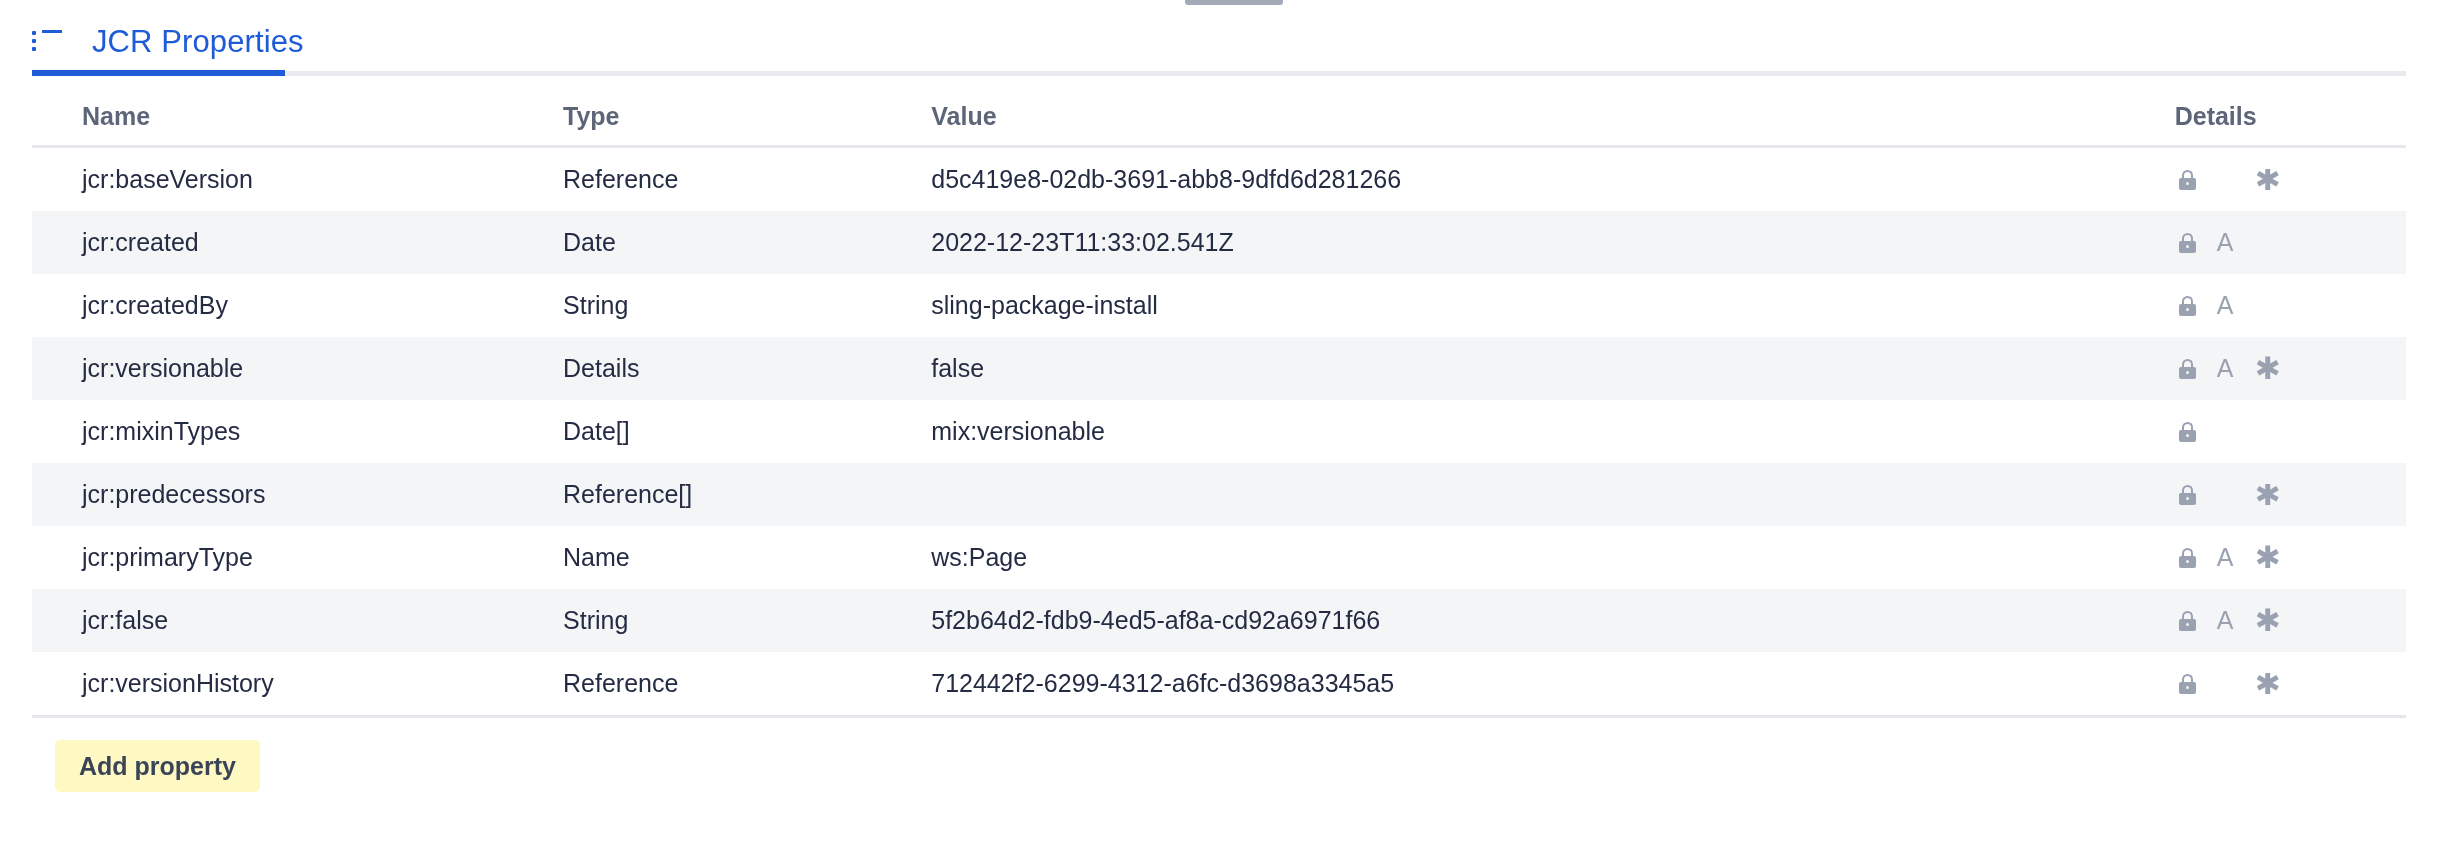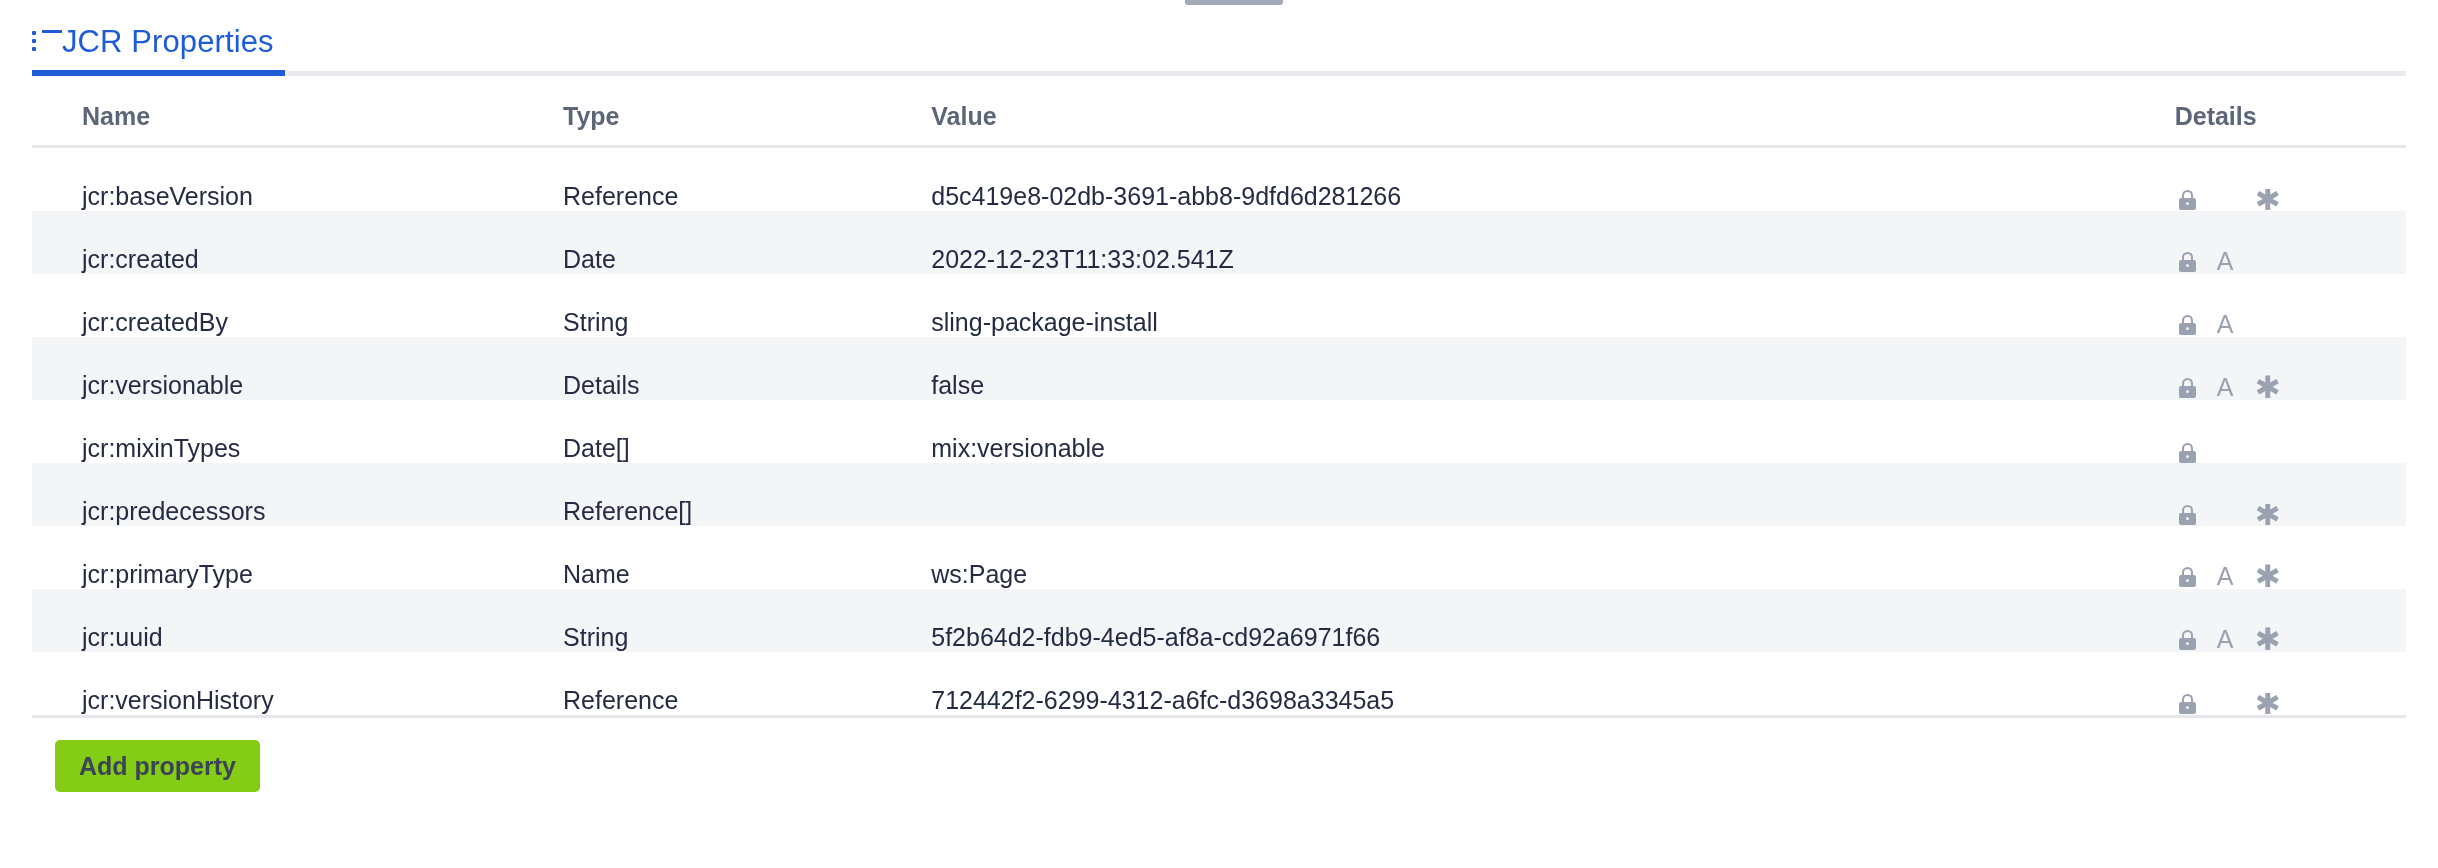--- a/index.html
+++ b/index.html
@@ -35,21 +35,21 @@
     position: absolute;
     left: 32px;
     top: 18px;
     right: 32px;
     height: 56px;
   }
 
   .tab {
     display: inline-flex;
     align-items: center;
-    gap: 0;
+    gap: 30px;
     height: 48px;
     padding: 0 4px 0 0;
     cursor: pointer;
   }
 
   .tab-label {
     font-size: 31px;
     color: #1e5bd6;
     font-weight: 400;
     letter-spacing: 0.1px;
@@ -119,21 +119,20 @@
     gap: 28px;
   }
 
   .row.header {
     height: 60px;
     border-bottom: 3px solid #e6e7eb;
   }
 
   .row.data {
     height: 63px;
-    align-items: flex-end;
   }
 
   .row.data.odd {
     background: #f4f5f7;
   }
 
   .cell {
     font-size: 25px;
     color: #242c44;
     white-space: nowrap;
@@ -240,21 +239,21 @@
     background: #e6e7eb;
   }
 
   
   .addbtn {
     position: absolute;
     left: 55px;
     top: 740px;
     height: 52px;
     padding: 0 24px;
-    background: #84cc16;
+    background: #fef9c3;
     border: none;
     border-radius: 5px;
     font-size: 25px;
     font-weight: bold;
     color: #3b4357;
     font-family: "Liberation Sans", sans-serif;
     cursor: pointer;
     display: flex;
     align-items: center;
   }
@@ -428,21 +427,21 @@
               <span class="slot">
                 <span class="letter-a">A</span>
               </span>
               <span class="slot wide">
                 <span class="asterisk">✱</span>
               </span>
             </div>
           </div>
         </div>
         <div class="row data odd">
-          <div class="cell c-name"><span class="name-inner">jcr:uuid</span></div>
+          <div class="cell c-name"><span class="name-inner">jcr:false</span></div>
           <div class="cell c-type">String</div>
           <div class="cell c-value">5f2b64d2-fdb9-4ed5-af8a-cd92a6971f66</div>
           <div class="cell c-details">
             <div class="det">
               <span class="slot">
                 <span class="lock-icon">
                   <span class="shackle"></span>
                   <span class="body"></span>
                   <span class="keyhole"></span>
                 </span>

